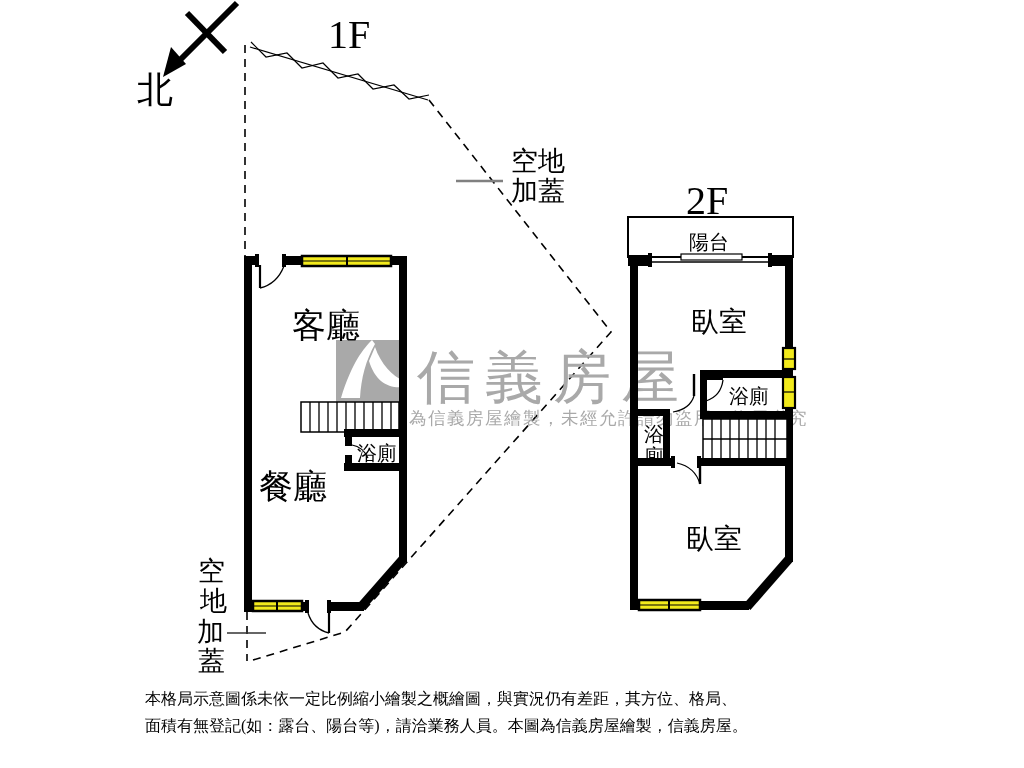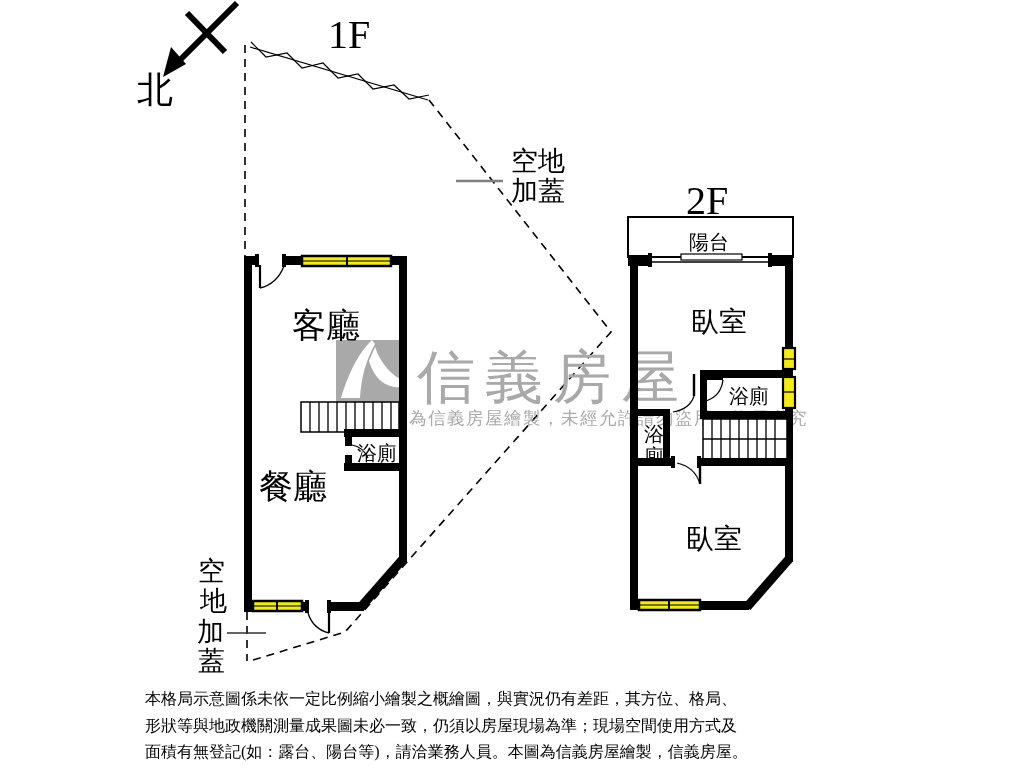--- a/index.html
+++ b/index.html
@@ -168,16 +168,15 @@
     <line x1="700" y1="461" x2="700" y2="484" stroke="#000" stroke-width="2.4"></line>
     <path d="M677 463 Q 695 467 700 484" fill="none" stroke="#000" stroke-width="1.2"></path>
 
     <text x="691" y="331" class="room-label-md">臥室</text>
     <text x="686" y="548" class="room-label-md">臥室</text>
   </g>
 </svg>
 
 <div id="disclaimer">
   <div>本格局示意圖係未依一定比例縮小繪製之概繪圖，與實況仍有差距，其方位、格局、</div>
-  <div>形狀等與地政機關測量成果圖未必一致，仍須以房屋現場為準；現場空間使用方式及</div>
   <div>面積有無登記(如：露台、陽台等)，請洽業務人員。本圖為信義房屋繪製，信義房屋。</div>
 </div>
 </div>
 
 </body></html>

